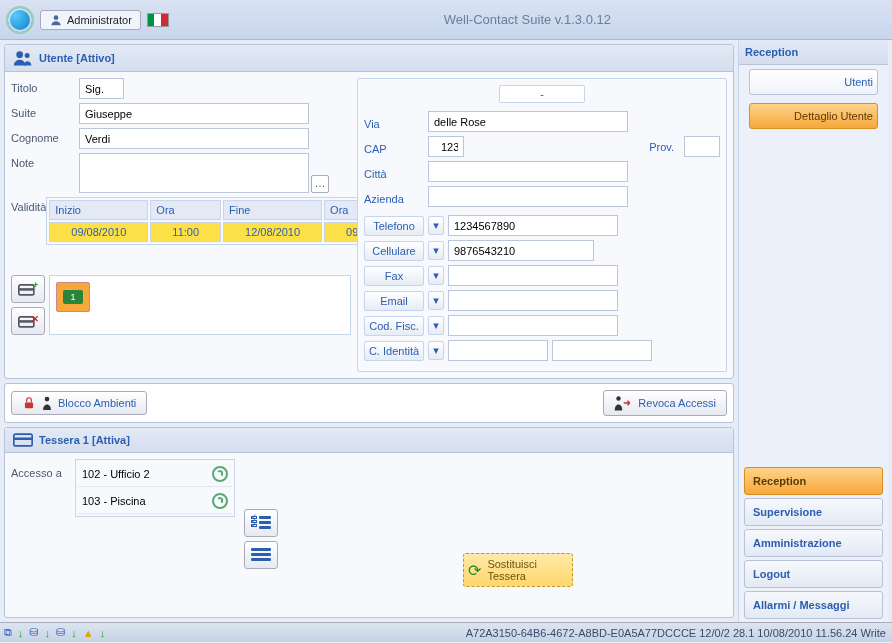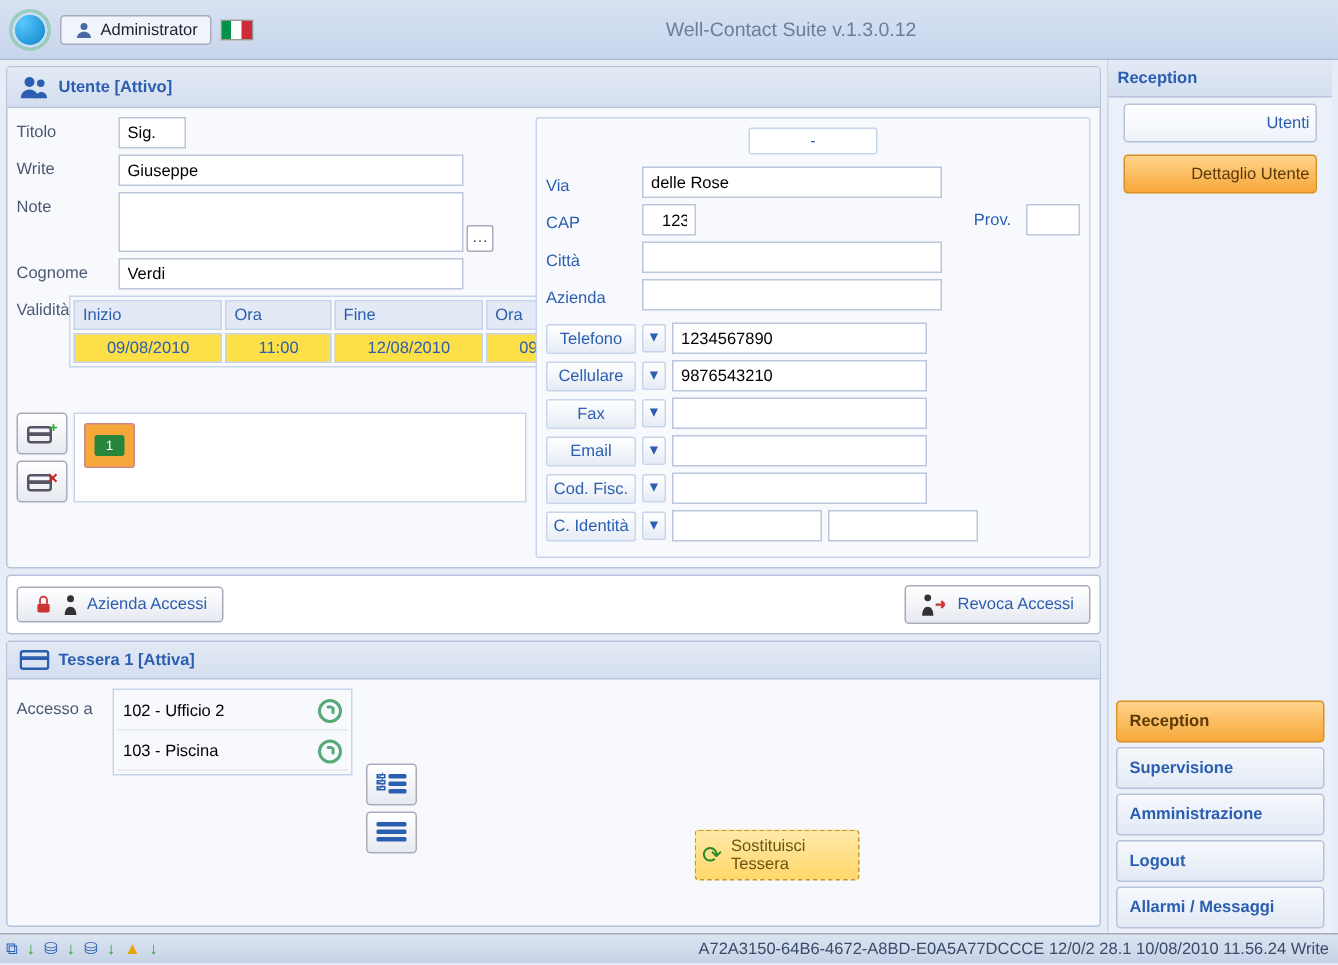--- a/index.html
+++ b/index.html
@@ -109,31 +109,31 @@
           </svg>
         <span>Utente [Attivo]</span>
       </div>
       <div class="body-utente">
         <div class="col1">
           <div class="form-row">
               <div class="form-label">Titolo</div>
               <input class="text-input w1" value="Sig." style="">
             </div>
           <div class="form-row">
-              <div class="form-label">Write</div>
+              <div class="form-label">Suite</div>
               <input class="text-input w2" value="Giuseppe" style="">
+            </div>
+          <div class="form-row">
+              <div class="form-label">Cognome</div>
+              <input class="text-input w2" value="Verdi" style="">
             </div>
           <div class="form-row">
               <div class="form-label">Note</div>
               <textarea class="text-input" style=""></textarea>
               <div class="dots-btn" style="align-self:flex-end;margin-left:2px;">…</div>
-            </div>
-          <div class="form-row">
-              <div class="form-label">Cognome</div>
-              <input class="text-input w2" value="Verdi" style="">
             </div>
           <div class="form-row">
               <div class="form-label">Validità</div>
             <table class="validity-table">
               <tbody>
                   <tr>
                     <th>Inizio</th>
                     <th>Ora</th>
                     <th>Fine</th>
                     <th>Ora</th>
@@ -193,21 +193,21 @@
             </div>
           <div style="height:4px;"></div>
           <div class="contact-row">
               <div class="contact-btn-label">Telefono</div>
               <div class="drop-arrow">▾</div>
               <input class="text-input" style="width: 170px;" value="1234567890">
             </div>
           <div class="contact-row">
               <div class="contact-btn-label">Cellulare</div>
               <div class="drop-arrow">▾</div>
-              <input class="text-input" style="width: 170px;" value="9876543210">
+              <input class="text-input" style="width: 146px;" value="9876543210">
             </div>
           <div class="contact-row">
               <div class="contact-btn-label">Fax</div>
               <div class="drop-arrow">▾</div>
               <input class="text-input" style="width: 170px;">
             </div>
           <div class="contact-row">
               <div class="contact-btn-label">Email</div>
               <div class="drop-arrow">▾</div>
               <input class="text-input" style="width: 170px;">
@@ -230,21 +230,21 @@
     <div class="access-bar">
       <div class="access-btn">
         <svg width="14" height="14" viewBox="0 0 24 24">
             <rect x="5" y="11" width="14" height="10" rx="2" fill="#c33"></rect>
             <path d="M8 11V7a4 4 0 0 1 8 0v4" fill="none" stroke="#c33" stroke-width="2"></path>
           </svg>
         <svg width="10" height="14" viewBox="0 0 12 18" fill="#333">
             <circle cx="6" cy="4" r="3"></circle>
             <path d="M1 18c0-4 2-7 5-7s5 3 5 7"></path>
           </svg>
-        <span>Azienda Accessi</span>
+        <span>Blocco Ambienti</span>
       </div>
       <div class="access-btn">
         <svg width="18" height="16" viewBox="0 0 24 20">
             <circle cx="6" cy="4" r="3" fill="#333"></circle>
             <path d="M1 20c0-5 2-8 5-8s5 3 5 8" fill="#333"></path>
             <path d="M13 10h8m0 0l-3-3m3 3l-3 3" stroke="#c33" stroke-width="2" fill="none"></path>
           </svg>
         <span>Revoca Accessi</span>
       </div>
     </div>

